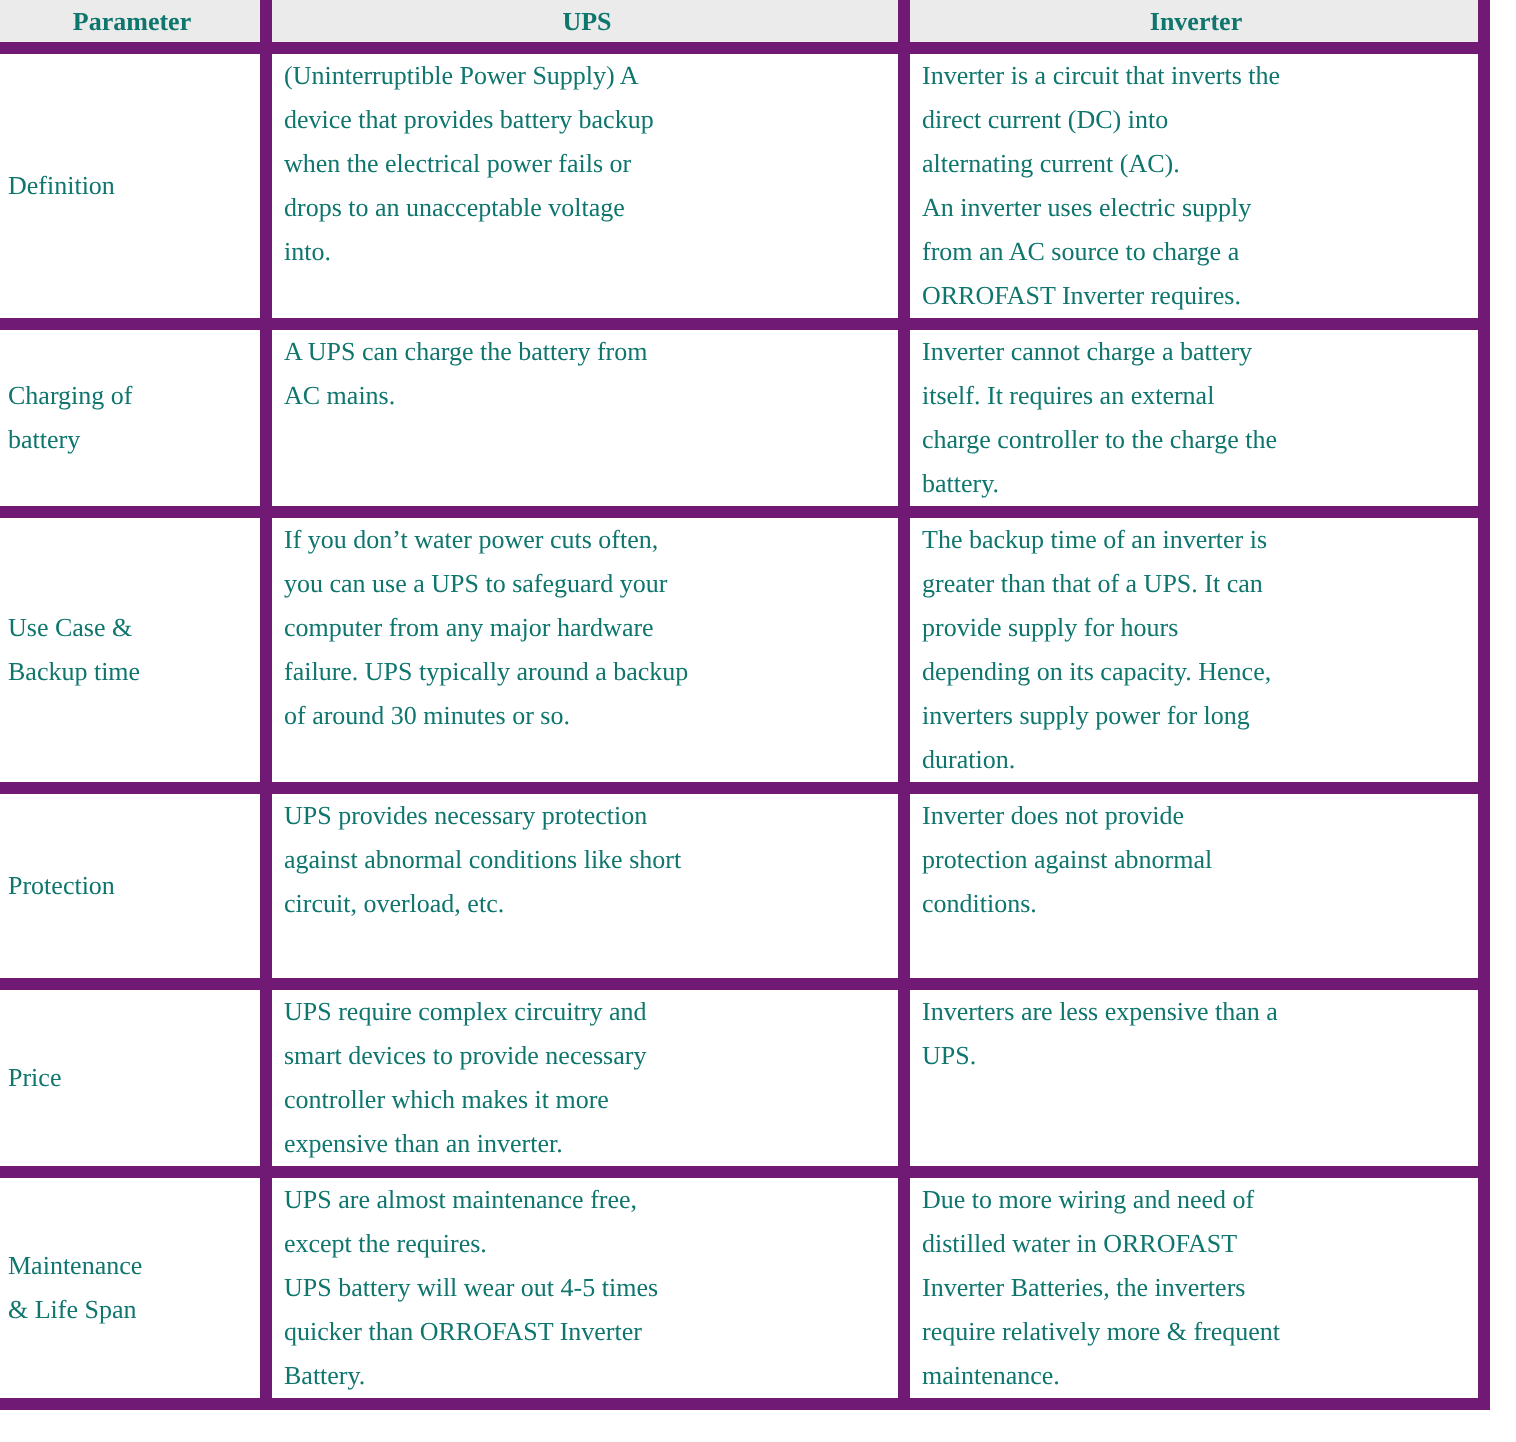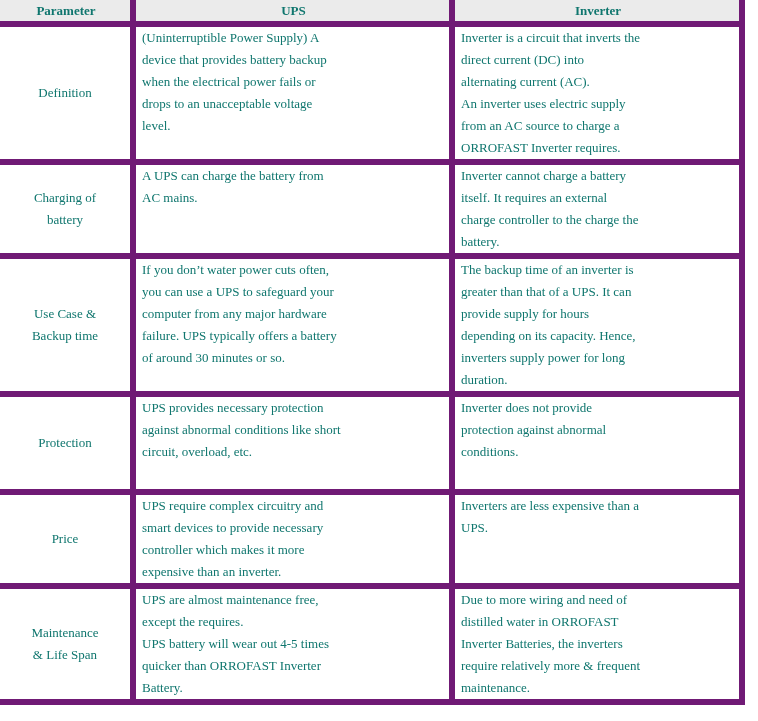--- a/index.html
+++ b/index.html
@@ -21,21 +21,21 @@
     table.cmp tr:first-child th { border-top: none; }
     table.cmp th:first-child, table.cmp td:first-child { border-left: none; }
     table.cmp th {
       background: #ebebeb;
       font-weight: bold;
       text-align: center;
       height: 21px;
       line-height: 21px;
     }
     table.cmp td.param {
-      text-align: center;
+      text-align: left;
       vertical-align: middle;
       padding: 0 4px;
     }
     col.c1 { width: 133px; }
     col.c2 { width: 319px; }
     col.c3 { width: 290px; }
     .line { display: block; }
   </style>
 </head>
 <body>
@@ -56,21 +56,21 @@
   <tbody id="tbody">
       <tr style="height: 132px;">
         <td class="param">
           <span class="line">Definition</span>
         </td>
         <td>
           <span class="line">(Uninterruptible Power Supply) A</span>
           <span class="line">device that provides battery backup</span>
           <span class="line">when the electrical power fails or</span>
           <span class="line">drops to an unacceptable voltage</span>
-          <span class="line">level.</span>
+          <span class="line">into.</span>
         </td>
         <td>
           <span class="line">Inverter is a circuit that inverts the</span>
           <span class="line">direct current (DC) into</span>
           <span class="line">alternating current (AC).</span>
           <span class="line">An inverter uses electric supply</span>
           <span class="line">from an AC source to charge a</span>
           <span class="line">ORROFAST Inverter requires.</span>
         </td>
       </tr>
@@ -92,21 +92,21 @@
       </tr>
       <tr style="height: 132px;">
         <td class="param">
           <span class="line">Use Case &amp;</span>
           <span class="line">Backup time</span>
         </td>
         <td>
           <span class="line">If you don’t water power cuts often,</span>
           <span class="line">you can use a UPS to safeguard your</span>
           <span class="line">computer from any major hardware</span>
-          <span class="line">failure. UPS typically offers a battery</span>
+          <span class="line">failure. UPS typically around a backup</span>
           <span class="line">of around 30 minutes or so.</span>
         </td>
         <td>
           <span class="line">The backup time of an inverter is</span>
           <span class="line">greater than that of a UPS. It can</span>
           <span class="line">provide supply for hours</span>
           <span class="line">depending on its capacity. Hence,</span>
           <span class="line">inverters supply power for long</span>
           <span class="line">duration.</span>
         </td>

